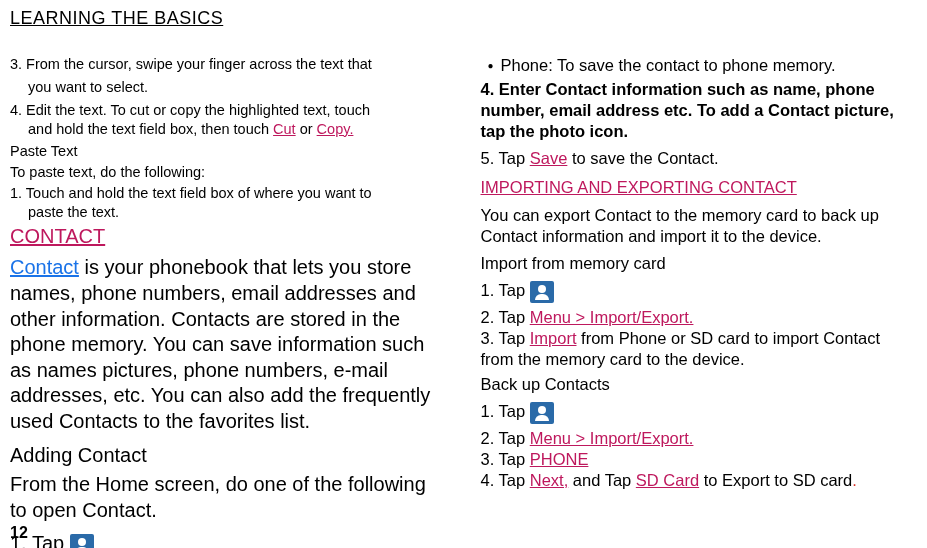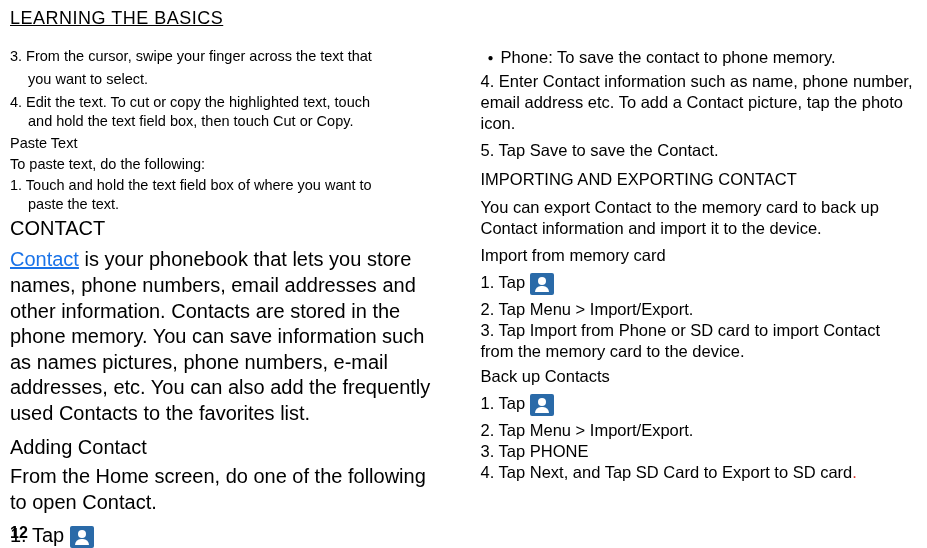--- a/index.html
+++ b/index.html
@@ -9,36 +9,36 @@
       font-family: Arial, Helvetica, sans-serif;
       color: #000;
       background: #fff;
       position: relative;
       padding: 8px 10px;
     }
     .header {
       font-size: 18px;
       font-weight: normal;
       text-decoration: underline;
-      margin-bottom: 18px;
+      margin-bottom: 26px;
       letter-spacing: 0.5px;
     }
     .columns {
       display: flex;
       gap: 34px;
     }
     .col {
       width: 440px;
       font-size: 16.5px;
       line-height: 1.28;
     }
     .col-left { font-size: 14.5px; }
     .col-left .big { font-size: 20px; line-height: 1.28; }
     .small { font-size: 14.5px; line-height: 1.3; }
-    .blue { color: #000000; }
+    .blue { color: #be185d; text-decoration: underline; }
     .link { color: #1a73e8; text-decoration: underline; }
     .red { color: #d93025; }
     .mb4 { margin-bottom: 4px; }
     .mb8 { margin-bottom: 8px; }
     .mb6 { margin-bottom: 6px; }
     .mb2 { margin-bottom: 2px; }
     .indent { padding-left: 18px; }
     .icon {
       display: inline-block;
       width: 24px;
@@ -125,21 +125,21 @@
     <div class="big">
       <span>2. Tap the </span><span class="blue">Add icon</span><span> at the right of bottom </span><span class="icon dark"></span>
     </div>
   </div>
 
   <div class="col">
     <div class="bullet-row mb2">
       <div class="bullet-dot">●</div>
       <div>Phone: To save the contact to phone memory.</div>
     </div>
-    <div class="mb6" style="padding-left:0;">
+    <div class="mb6" style="padding-left:0;font-weight:bold;">
       <span>4. Enter Contact information such as name, phone number, email address etc. To add a Contact picture, tap the photo icon.</span>
     </div>
     <div class="mb8">
       <span>5. Tap </span><span class="blue">Save</span><span> to save the Contact.</span>
     </div>
 
     <div class="blue mb6">IMPORTING AND EXPORTING CONTACT</div>
     <div class="mb6">You can export Contact to the memory card to back up Contact information and import it to the device.</div>
     <div class="mb6">Import from memory card</div>
     <div class="mb4">

